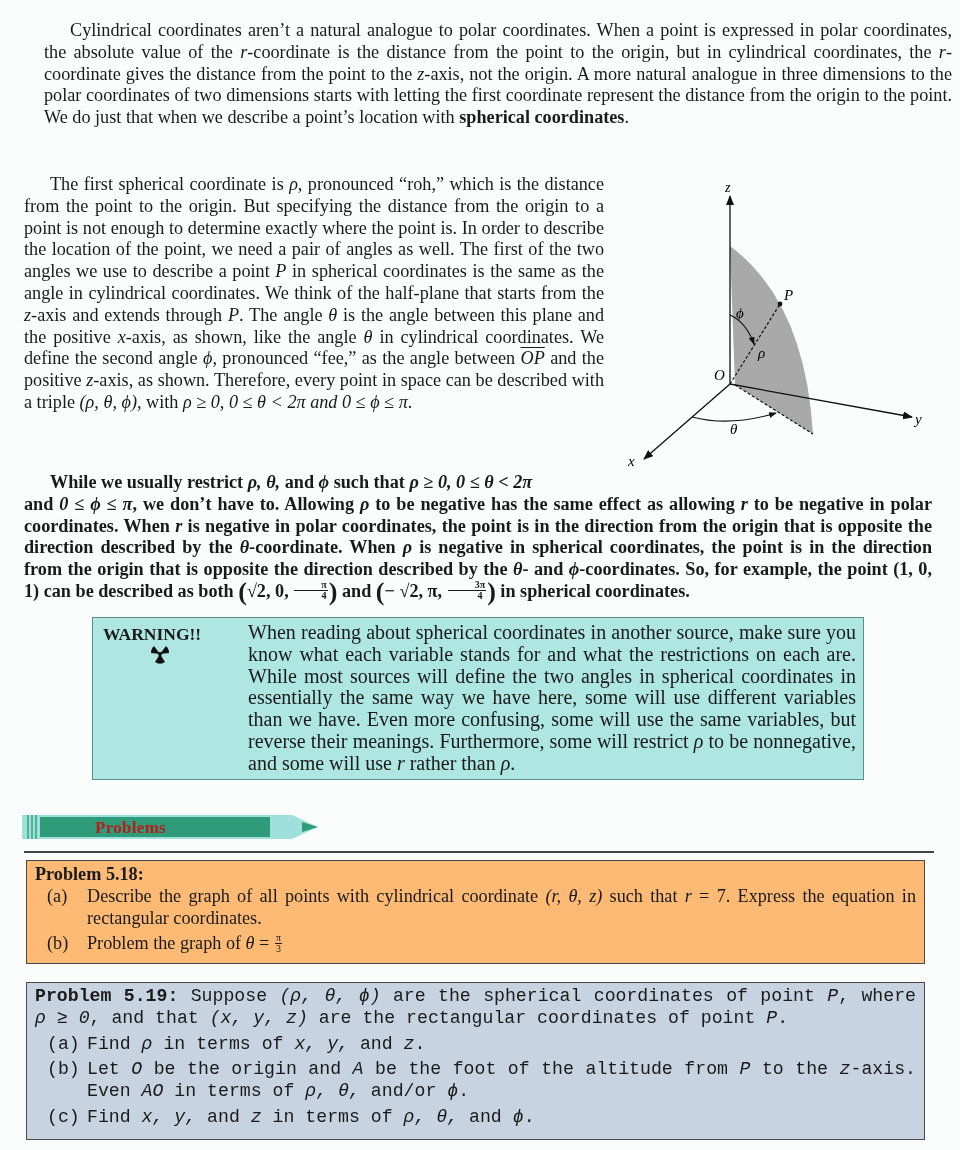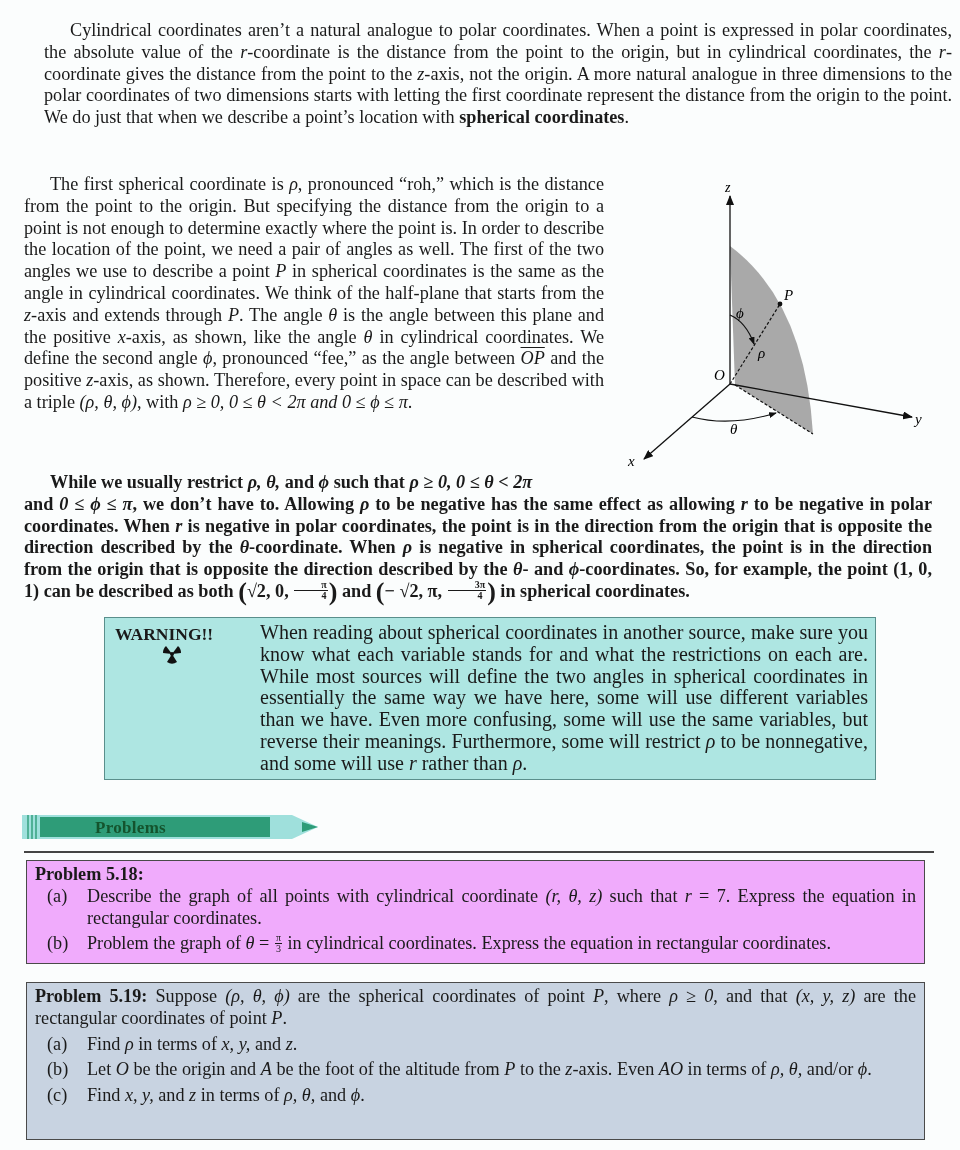--- a/index.html
+++ b/index.html
@@ -30,21 +30,21 @@
   }
   #warning-label { position:absolute; left:10px; top:6px; font-weight:bold; font-size:17.5px; }
   #warning-icon { position:absolute; left:56px; top:26px; width:22px; height:20px; }
   #warning-text {
     position:absolute; left:155px; top:4px; width:608px; font-size:20px; line-height:21.8px;
     text-align:justify;
   }
 
   #problems-banner { position:absolute; left:22px; top:812px; width:300px; height:30px; }
   #problems-label {
-    position:absolute; left:95px; top:818px; color:#14532d; font-weight:bold; font-size:17px;
+    position:absolute; left:95px; top:818px; color:#b91c1c; font-weight:bold; font-size:17px;
     letter-spacing:0.3px;
   }
   #problems-rule { position:absolute; left:24px; top:851px; width:910px; height:2px; background:#444; }
 
   .problem {
     position:absolute; left:26px; width:899px; box-sizing:border-box;
     background:#c8d3e1; border:1.5px solid #4a4a4a; font-size:18.2px; line-height:21.8px;
     padding:3px 8px 4px 8px;
   }
   #prob518 { top:860px; height:104px; }
@@ -83,21 +83,21 @@
   <text x="8" y="294" font-family="Liberation Serif, serif" font-style="italic" font-size="15">x</text>
   <text x="94" y="208" font-family="Liberation Serif, serif" font-style="italic" font-size="15">O</text>
   <text x="164" y="128" font-family="Liberation Serif, serif" font-style="italic" font-size="15">P</text>
   <text x="116" y="146" font-family="Liberation Serif, serif" font-style="italic" font-size="15">ϕ</text>
   <text x="138" y="186" font-family="Liberation Serif, serif" font-style="italic" font-size="15">ρ</text>
   <text x="110" y="262" font-family="Liberation Serif, serif" font-style="italic" font-size="15">θ</text>
 </svg>
 
 <div class="para" id="p3"><span>While we usually restrict </span><i>ρ, θ,</i><span> and </span><i>ϕ</i><span> such that </span><i>ρ ≥ 0, 0 ≤ θ &lt; 2π</i><span style="display:inline-block;width:130px"></span><br><span style="text-indent:0"> and </span><i>0 ≤ ϕ ≤ π</i><span>, we don’t have to.  Allowing </span><i>ρ</i><span> to be negative has the same effect as allowing </span><i>r</i><span> to be negative in polar coordinates.  When </span><i>r</i><span> is negative in polar coordinates, the point is in the direction from the origin that is opposite the direction described by the </span><i>θ</i><span>-coordinate.  When </span><i>ρ</i><span> is negative in spherical coordinates, the point is in the direction from the origin that is opposite the direction described by the </span><i>θ</i><span>- and </span><i>ϕ</i><span>-coordinates. So, for example, the point (1, 0, 1) can be described as both </span><span class="bigparen">(</span><span>√2, 0, </span><span class="frac"><span class="num">π</span><span>4</span></span><span class="bigparen">)</span><span> and </span><span class="bigparen">(</span><span>− √2, π, </span><span class="frac"><span class="num">3π</span><span>4</span></span><span class="bigparen">)</span><span> in spherical coordinates.</span></div>
 
-<div id="warning" style="background: rgb(174, 230, 226); margin-left: 12px;">
+<div id="warning" style="background: rgb(174, 230, 226);">
   <div id="warning-label">WARNING!!</div>
   <svg id="warning-icon" viewBox="0 0 22 20">
     <circle cx="11" cy="10" r="2" fill="#111"></circle>
     <path d="M11,10 L5,2 A9,9 0 0 0 2,9 Z" fill="#111"></path>
     <path d="M11,10 L17,2 A9,9 0 0 1 20,9 Z" fill="#111"></path>
     <path d="M11,10 L6,18 A9,9 0 0 0 16,18 Z" fill="#111"></path>
   </svg>
   <div id="warning-text"><span>When reading about spherical coordinates in another source, make sure you know what each variable stands for and what the restrictions on each are. While most sources will define the two angles in spherical coordinates in essentially the same way we have here, some will use different variables than we have.  Even more confusing, some will use the same variables, but reverse their meanings. Furthermore, some will restrict </span><i>ρ</i><span> to be nonnegative, and some will use </span><i>r</i><span> rather than </span><i>ρ</i><span>.</span></div>
 </div>
 
@@ -105,28 +105,28 @@
   <path d="M0,3 L270,3 L296,15 L270,27 L0,27 Z" fill="#9fe0dc"></path>
   <rect x="18" y="5" width="230" height="20" fill="#2e9c78"></rect>
   <line x1="6" y1="3" x2="6" y2="27" stroke="#2e9c78" stroke-width="1.4"></line>
   <line x1="10" y1="3" x2="10" y2="27" stroke="#2e9c78" stroke-width="1.4"></line>
   <line x1="14" y1="3" x2="14" y2="27" stroke="#2e9c78" stroke-width="1.4"></line>
   <path d="M280,10 L296,15 L280,20 Z" fill="#2e9c78"></path>
 </svg>
 <div id="problems-label">Problems</div>
 <div id="problems-rule"></div>
 
-<div class="problem" id="prob518" style="background: #f0abfc;">
+<div class="problem" id="prob518" style="background: #fdba74;">
   <div><b>Problem 5.18:</b></div>
   <div class="row"><span class="lbl">(a)</span><span>Describe the graph of all points with cylindrical coordinate </span><i>(r, θ, z)</i><span> such that </span><i>r</i><span> = 7. Express the equation in rectangular coordinates.</span></div>
   <div class="gap"></div>
-  <div class="row"><span class="lbl">(b)</span><span>Problem the graph of </span><i>θ</i><span> = </span><span class="frac"><span class="num">π</span><span>3</span></span><span> in cylindrical coordinates. Express the equation in rectangular coordinates.</span></div>
+  <div class="row"><span class="lbl">(b)</span><span>Problem the graph of </span><i>θ</i><span> = </span><span class="frac"><span class="num">π</span><span>3</span></span></div>
 </div>
 
-<div class="problem" id="prob519" style="background: rgb(200, 211, 225);">
+<div class="problem" id="prob519" style="background: rgb(200, 211, 225); font-family: Liberation Mono, monospace;">
   <div style="text-align:justify"><b>Problem 5.19:</b><span> Suppose </span><i>(ρ, θ, ϕ)</i><span> are the spherical coordinates of point </span><i>P</i><span>, where </span><i>ρ ≥ 0</i><span>, and that </span><i>(x, y, z)</i><span> are the rectangular coordinates of point </span><i>P</i><span>.</span></div>
   <div class="gap"></div>
   <div class="row"><span class="lbl">(a)</span><span>Find </span><i>ρ</i><span> in terms of </span><i>x, y,</i><span> and </span><i>z</i><span>.</span></div>
   <div class="gap"></div>
   <div class="row"><span class="lbl">(b)</span><span>Let </span><i>O</i><span> be the origin and </span><i>A</i><span> be the foot of the altitude from </span><i>P</i><span> to the </span><i>z</i><span>-axis.  Even </span><i>AO</i><span> in terms of </span><i>ρ, θ,</i><span> and/or </span><i>ϕ</i><span>.</span></div>
   <div class="gap"></div>
   <div class="row"><span class="lbl">(c)</span><span>Find </span><i>x, y,</i><span> and </span><i>z</i><span> in terms of </span><i>ρ, θ,</i><span> and </span><i>ϕ</i><span>.</span></div>
 </div>
 
 </body></html>

